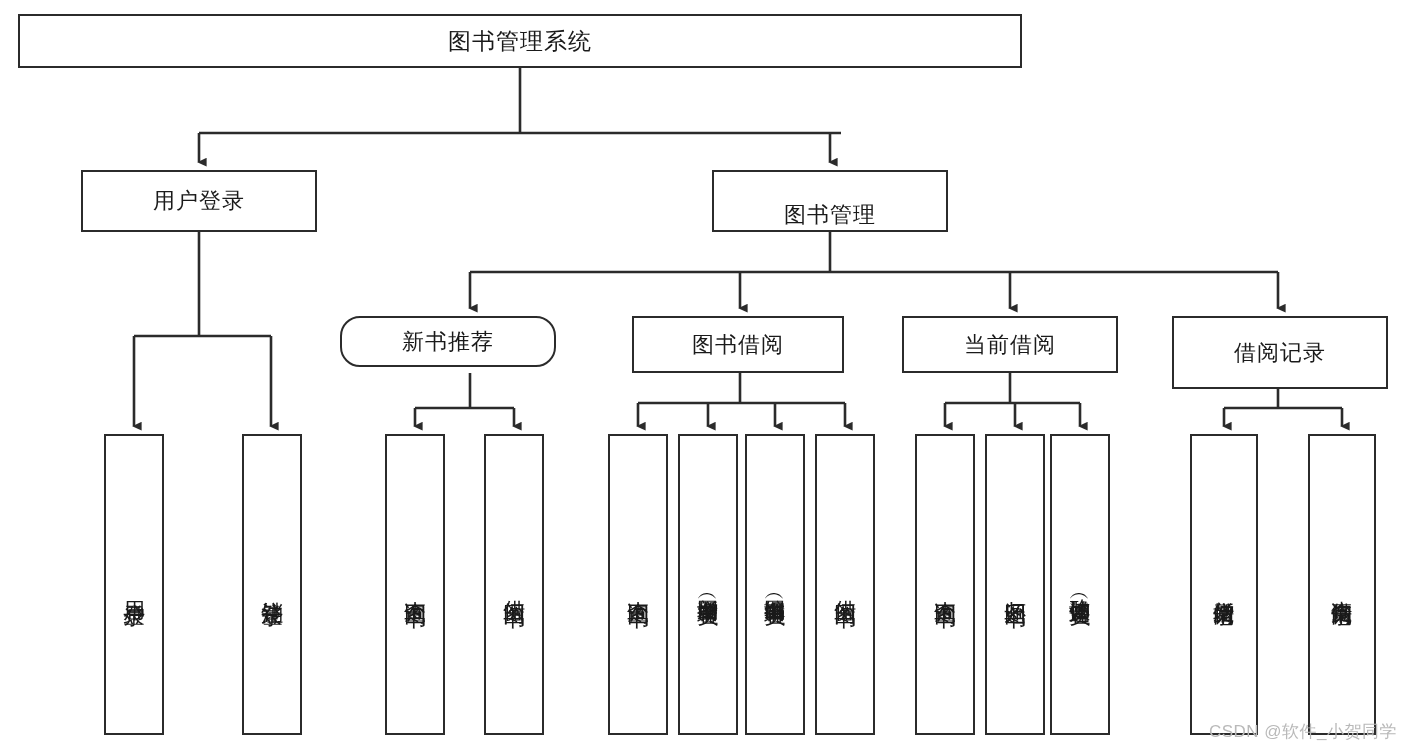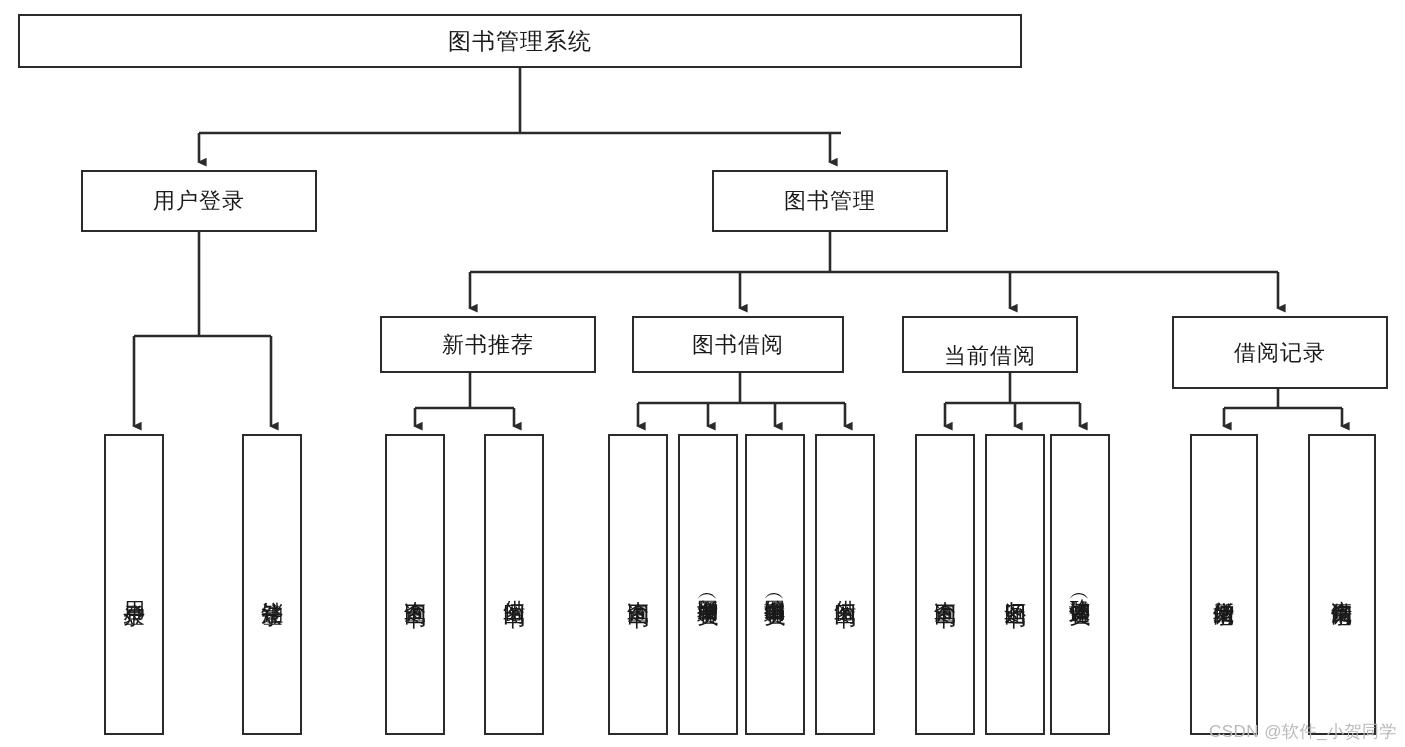--- a/index.html
+++ b/index.html
@@ -106,30 +106,30 @@
     </g>
   </svg>
 
   <div id="nodes">
       <div class="node h root" style="left: 18px; top: 14px; width: 1004px; height: 54px;">
         <span>图书管理系统</span>
       </div>
       <div class="node h" style="left: 81px; top: 170px; width: 236px; height: 62px;">
         <span>用户登录</span>
       </div>
-      <div class="node h" style="left: 712px; top: 170px; width: 236px; height: 62px;">
+      <div class="node h" style="left: 712px; top: 170px; width: 236px; height: 62px; align-items: flex-end;">
         <span>图书管理</span>
       </div>
-      <div class="node h" style="left: 380px; top: 316px; width: 216px; height: 57px;">
+      <div class="node h" style="left: 340px; top: 316px; width: 216px; height: 51px; border-radius: 20px;">
         <span>新书推荐</span>
       </div>
       <div class="node h" style="left: 632px; top: 316px; width: 212px; height: 57px;">
         <span>图书借阅</span>
       </div>
-      <div class="node h" style="left: 902px; top: 316px; width: 176px; height: 57px; align-items: flex-end;">
+      <div class="node h" style="left: 902px; top: 316px; width: 216px; height: 57px;">
         <span>当前借阅</span>
       </div>
       <div class="node h" style="left: 1172px; top: 316px; width: 216px; height: 73px;">
         <span>借阅记录</span>
       </div>
       <div class="node v" style="left: 104px; top: 434px; width: 60px; height: 301px;">
         <span class="vtext">用户登录</span>
       </div>
       <div class="node v" style="left: 242px; top: 434px; width: 60px; height: 301px;">
         <span class="vtext">注销登录</span>

